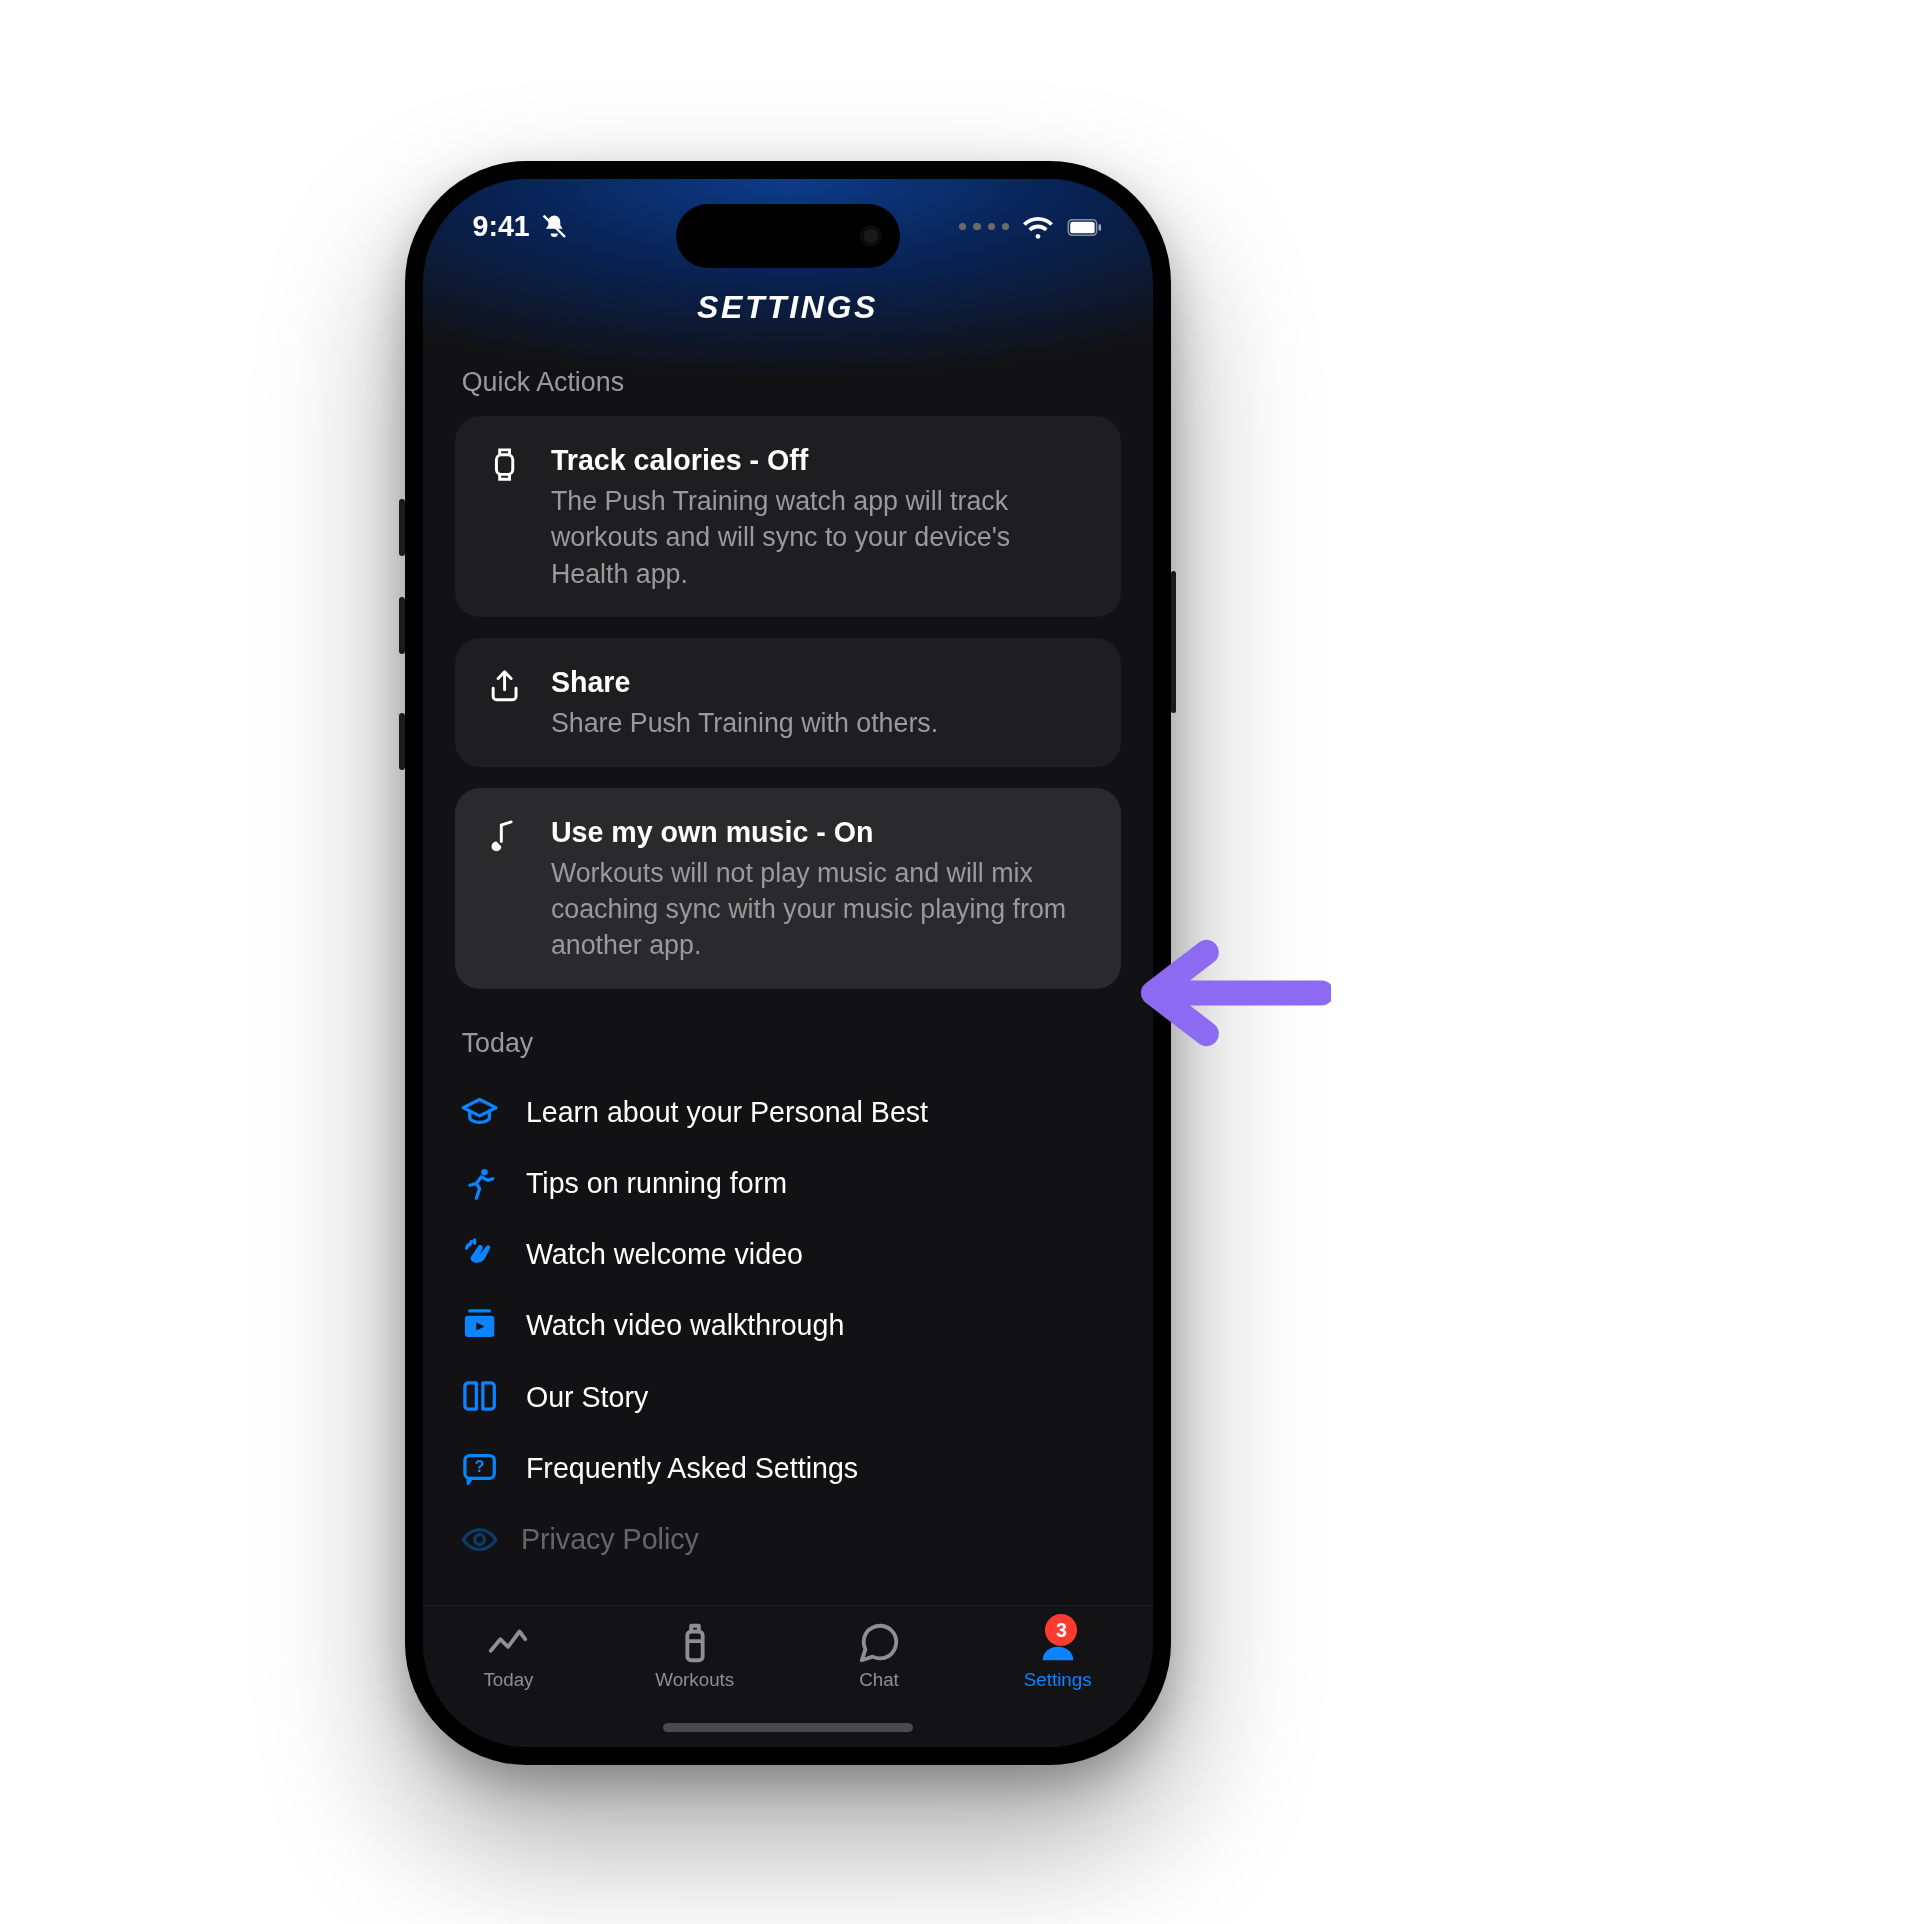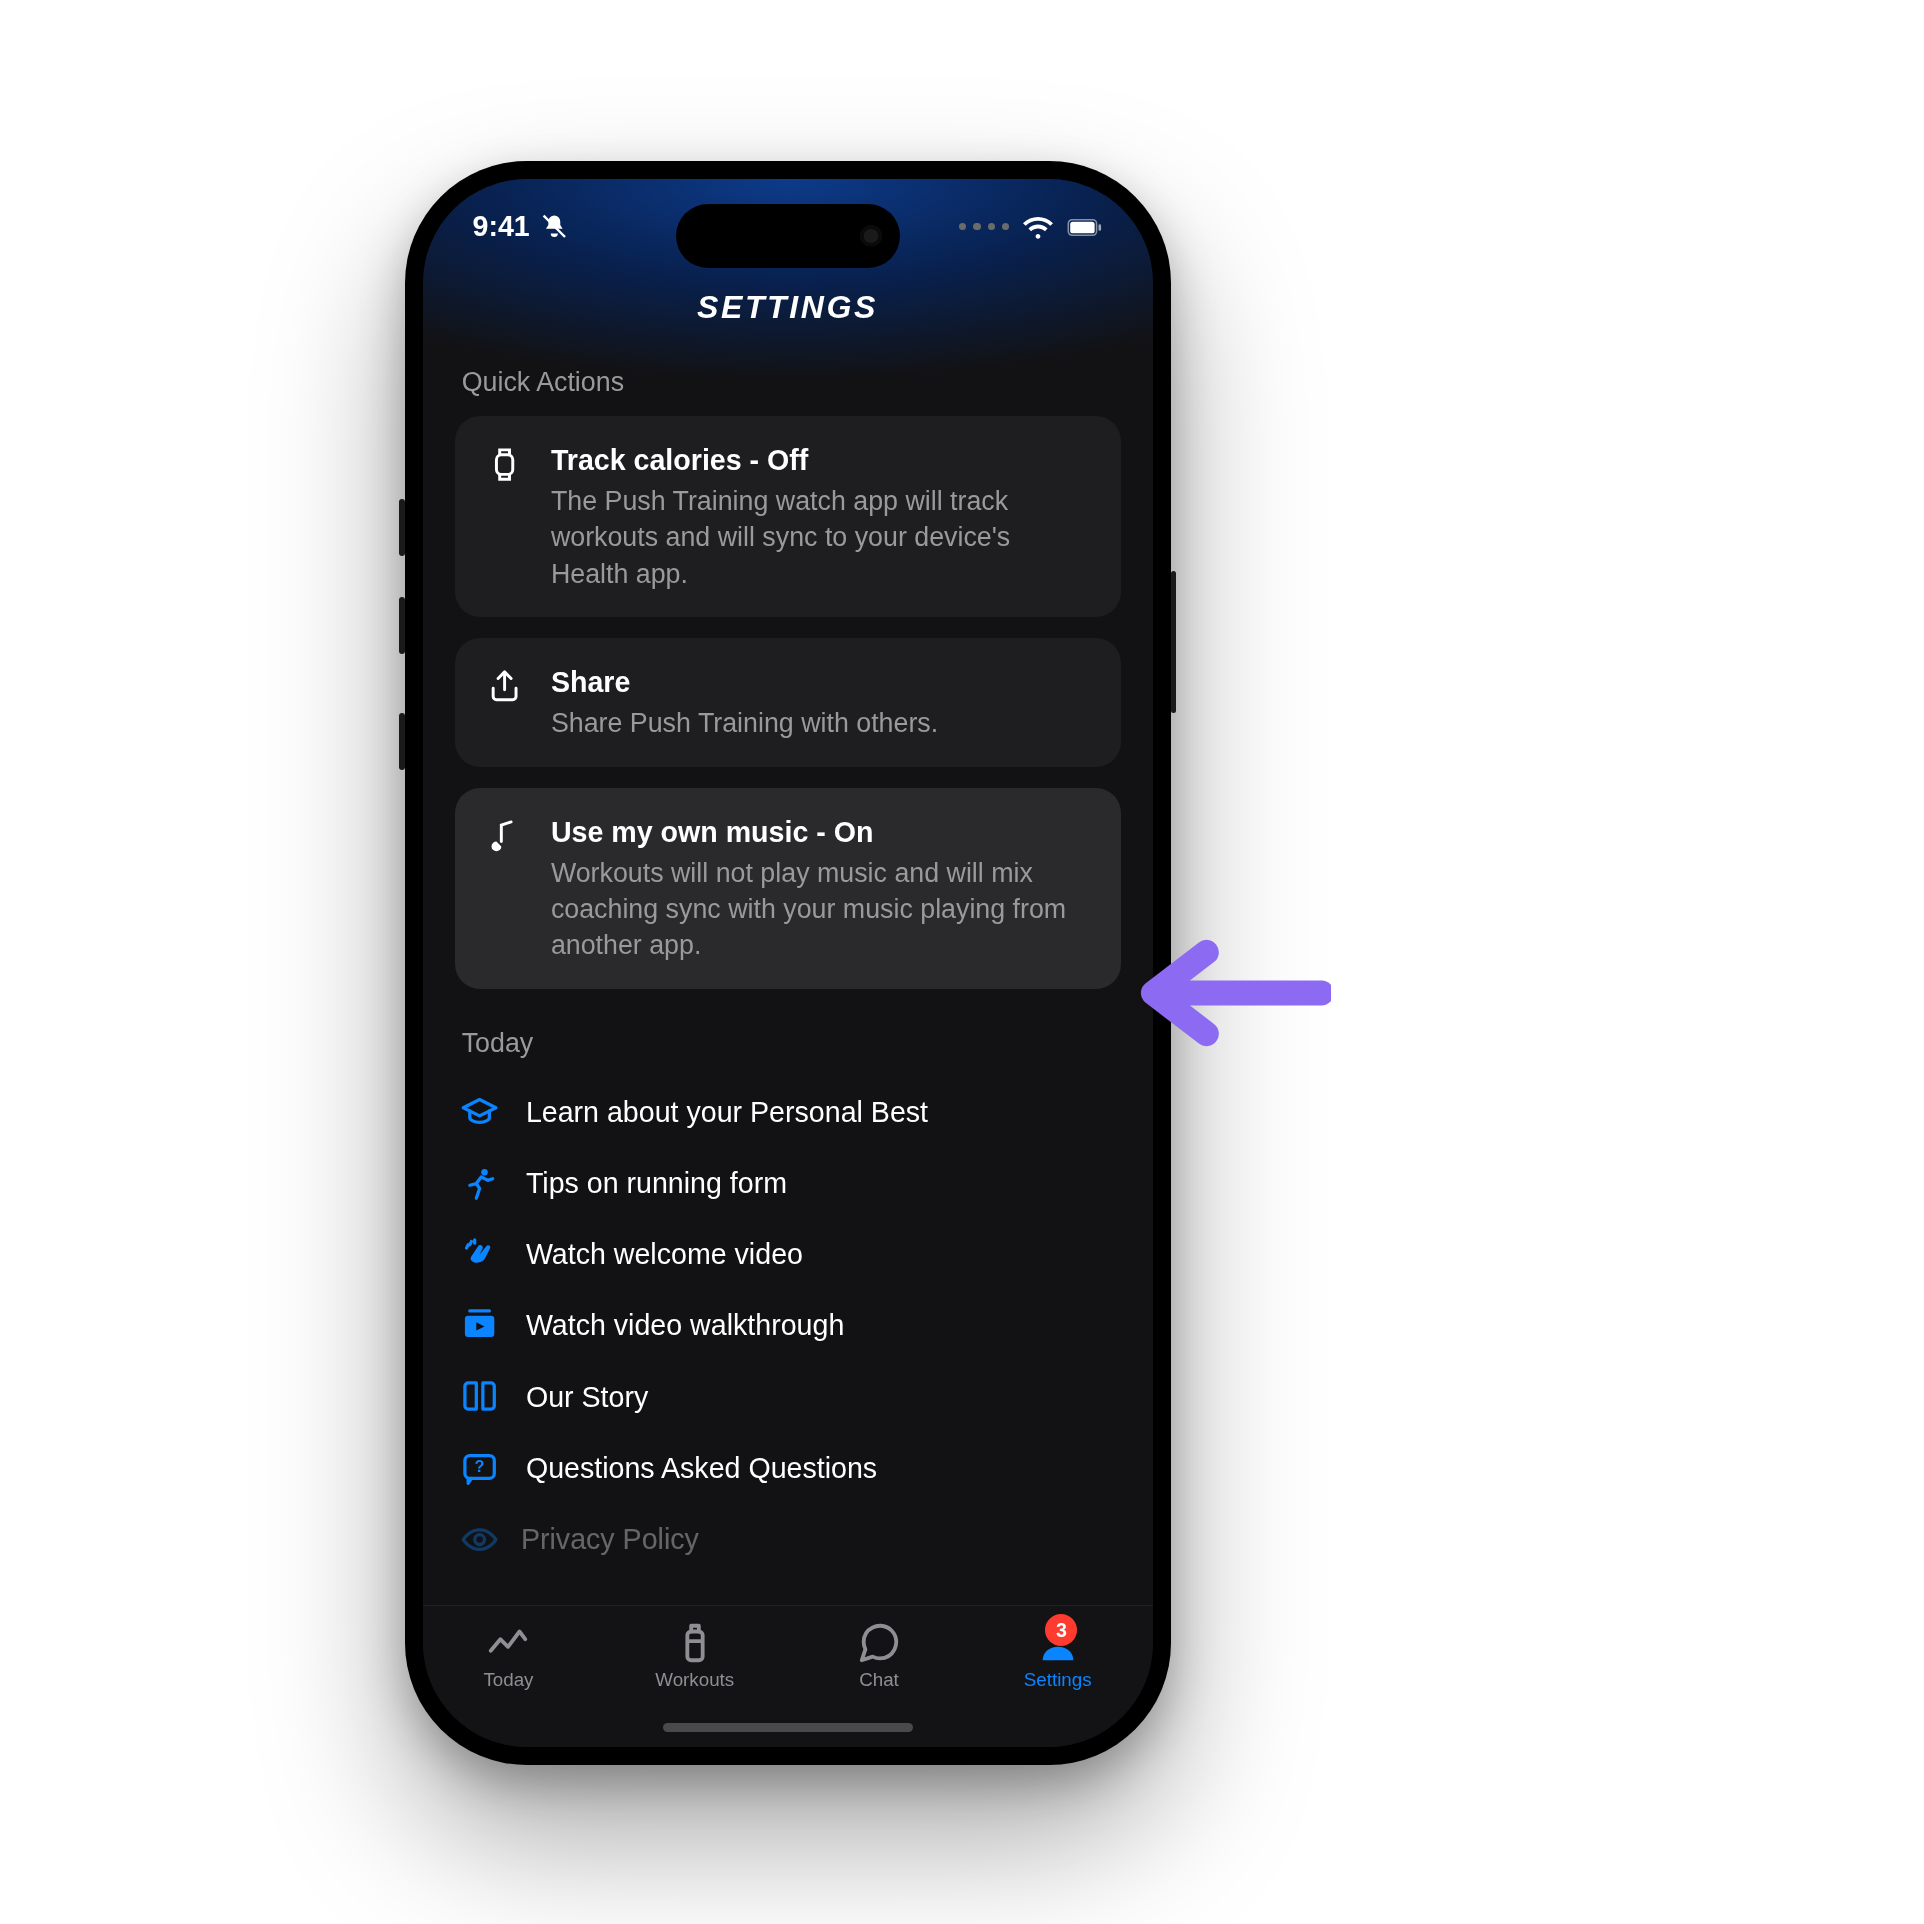--- a/index.html
+++ b/index.html
@@ -290,21 +290,21 @@
             <span>Our Story</span>
           </div>
           <div class="more-item">
             <span class="mi">
               <svg viewBox="0 0 24 24" style="font-size:32px">
                   <rect x="3" y="4" width="18" height="14" rx="3"></rect>
                   <path d="M7 18l-2 3v-3"></path>
                   <text x="12" y="14" text-anchor="middle" font-size="10" fill="#0a84ff" stroke="none" font-weight="bold">?</text>
                 </svg>
             </span>
-            <span>Questions Asked Questions</span>
+            <span>Frequently Asked Settings</span>
           </div>
           <div class="more-item fade-bottom">
             <span class="mi">
               <svg viewBox="0 0 24 24">
                   <path d="M2 12s3.5-6 10-6 10 6 10 6-3.5 6-10 6S2 12 2 12z"></path>
                   <circle cx="12" cy="12" r="3"></circle>
                 </svg>
             </span>
             <span>Privacy Policy</span>
           </div>

